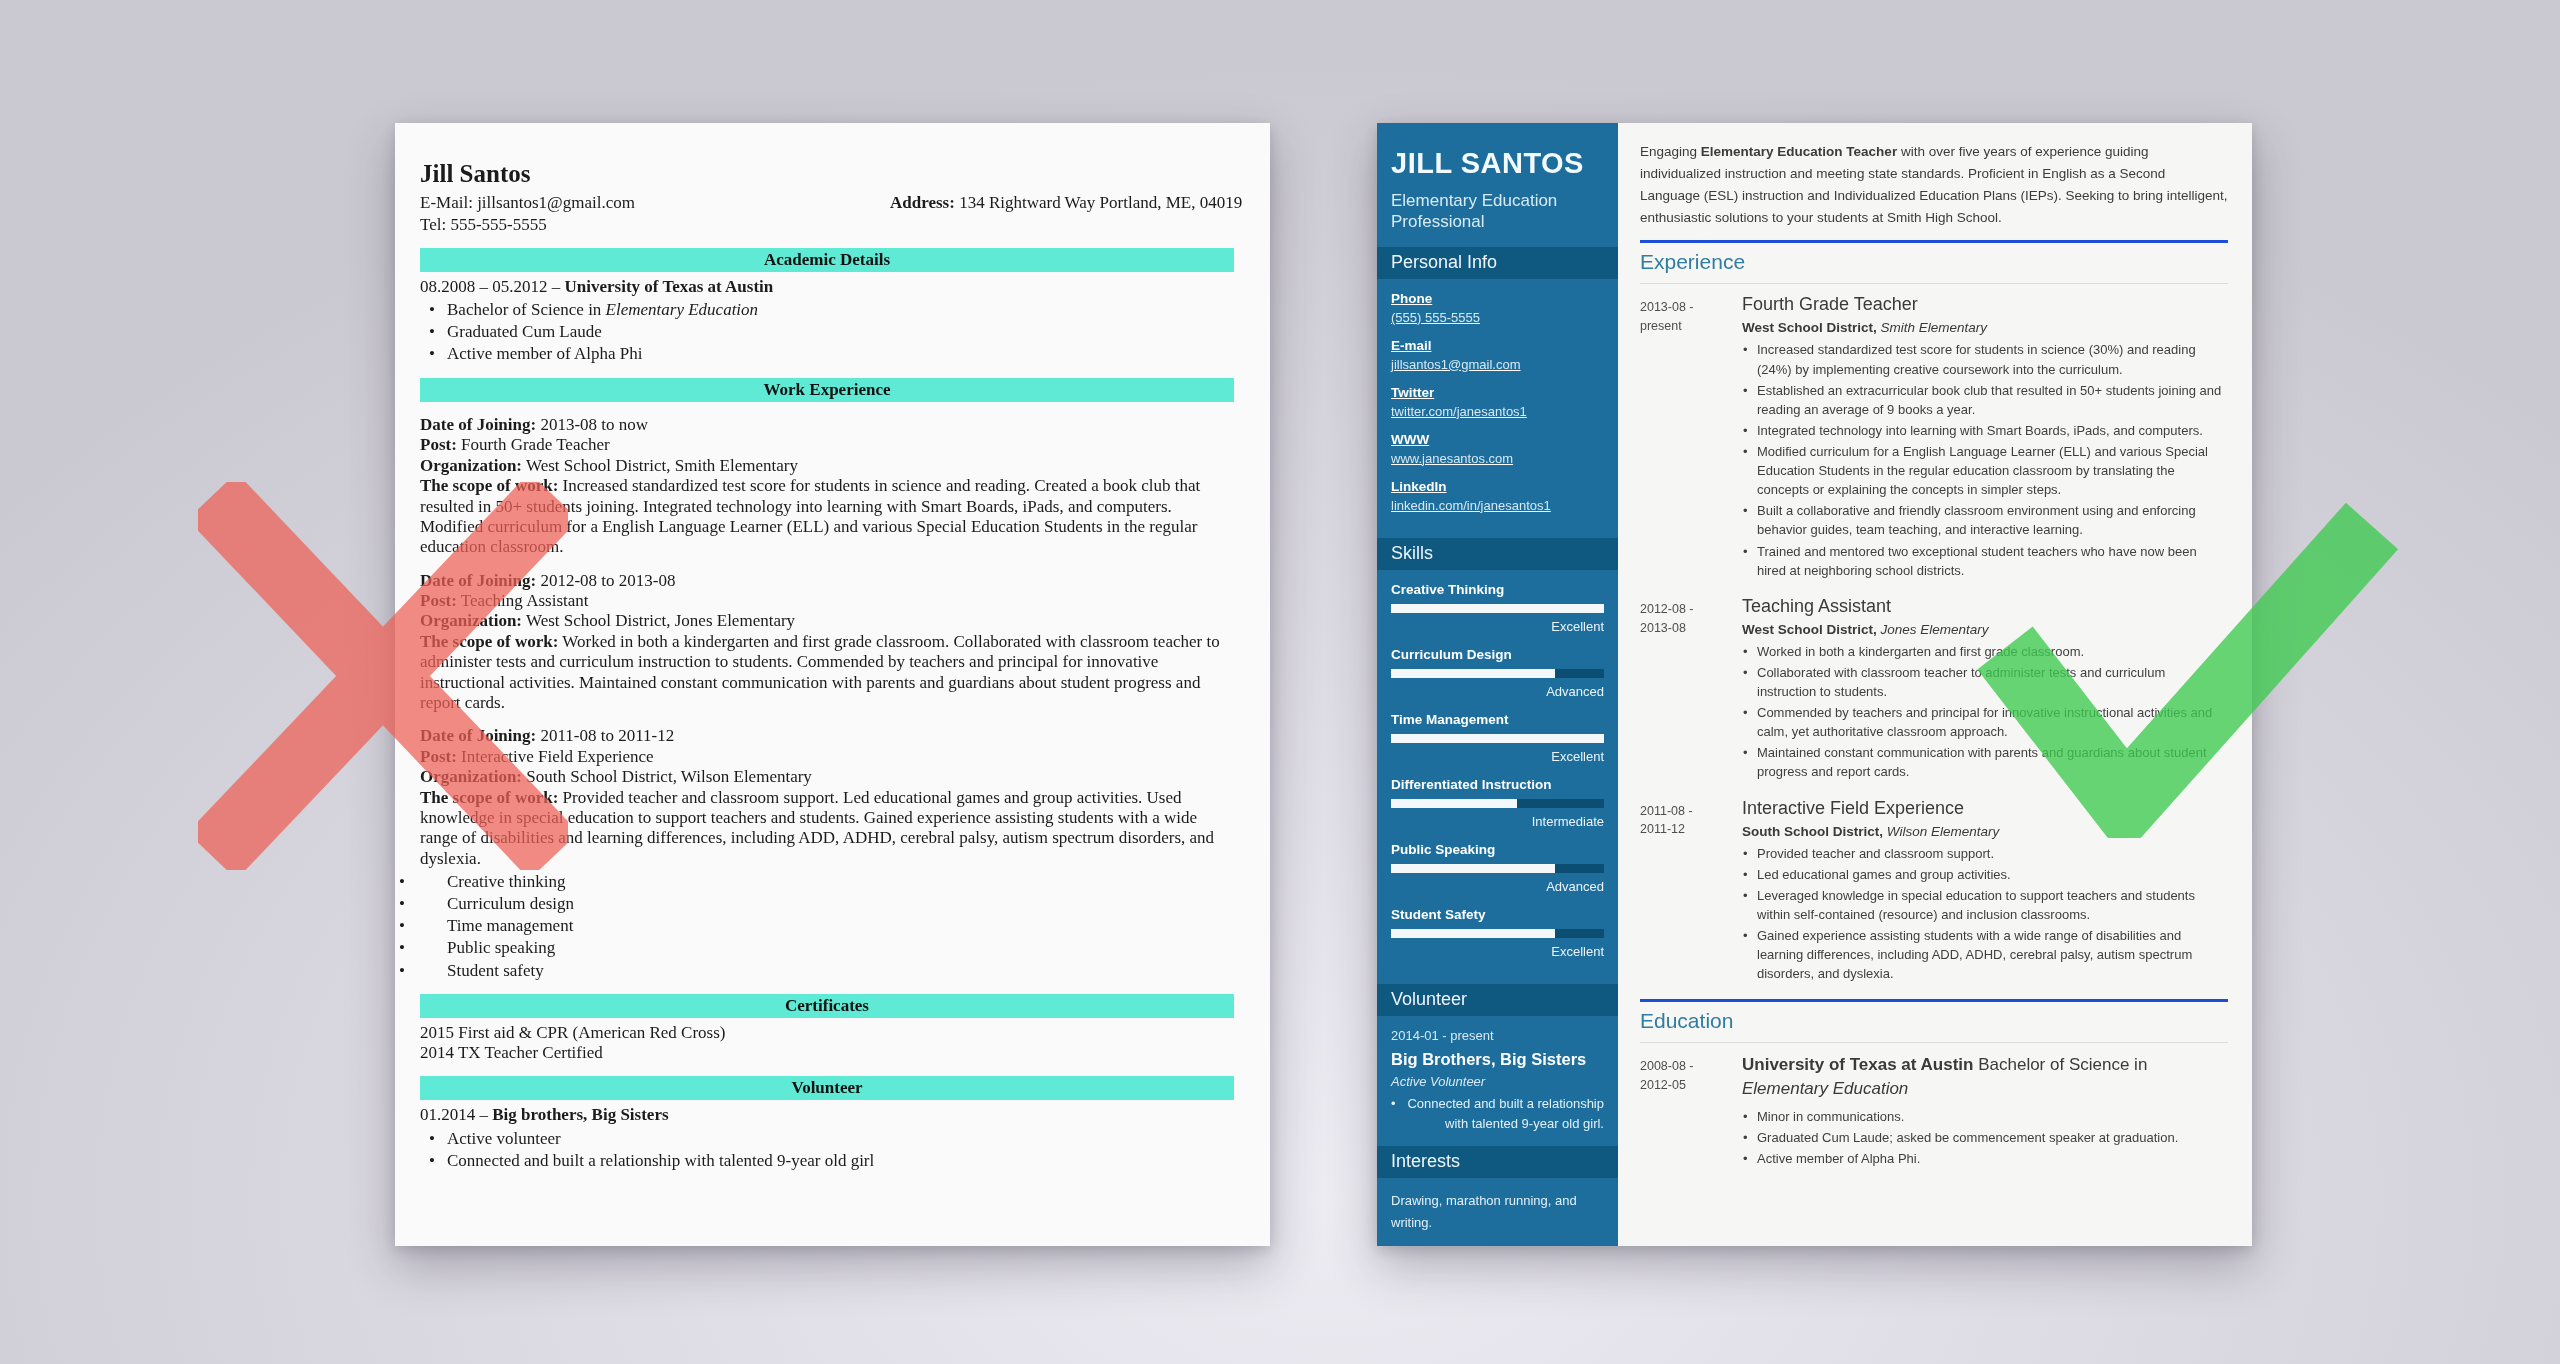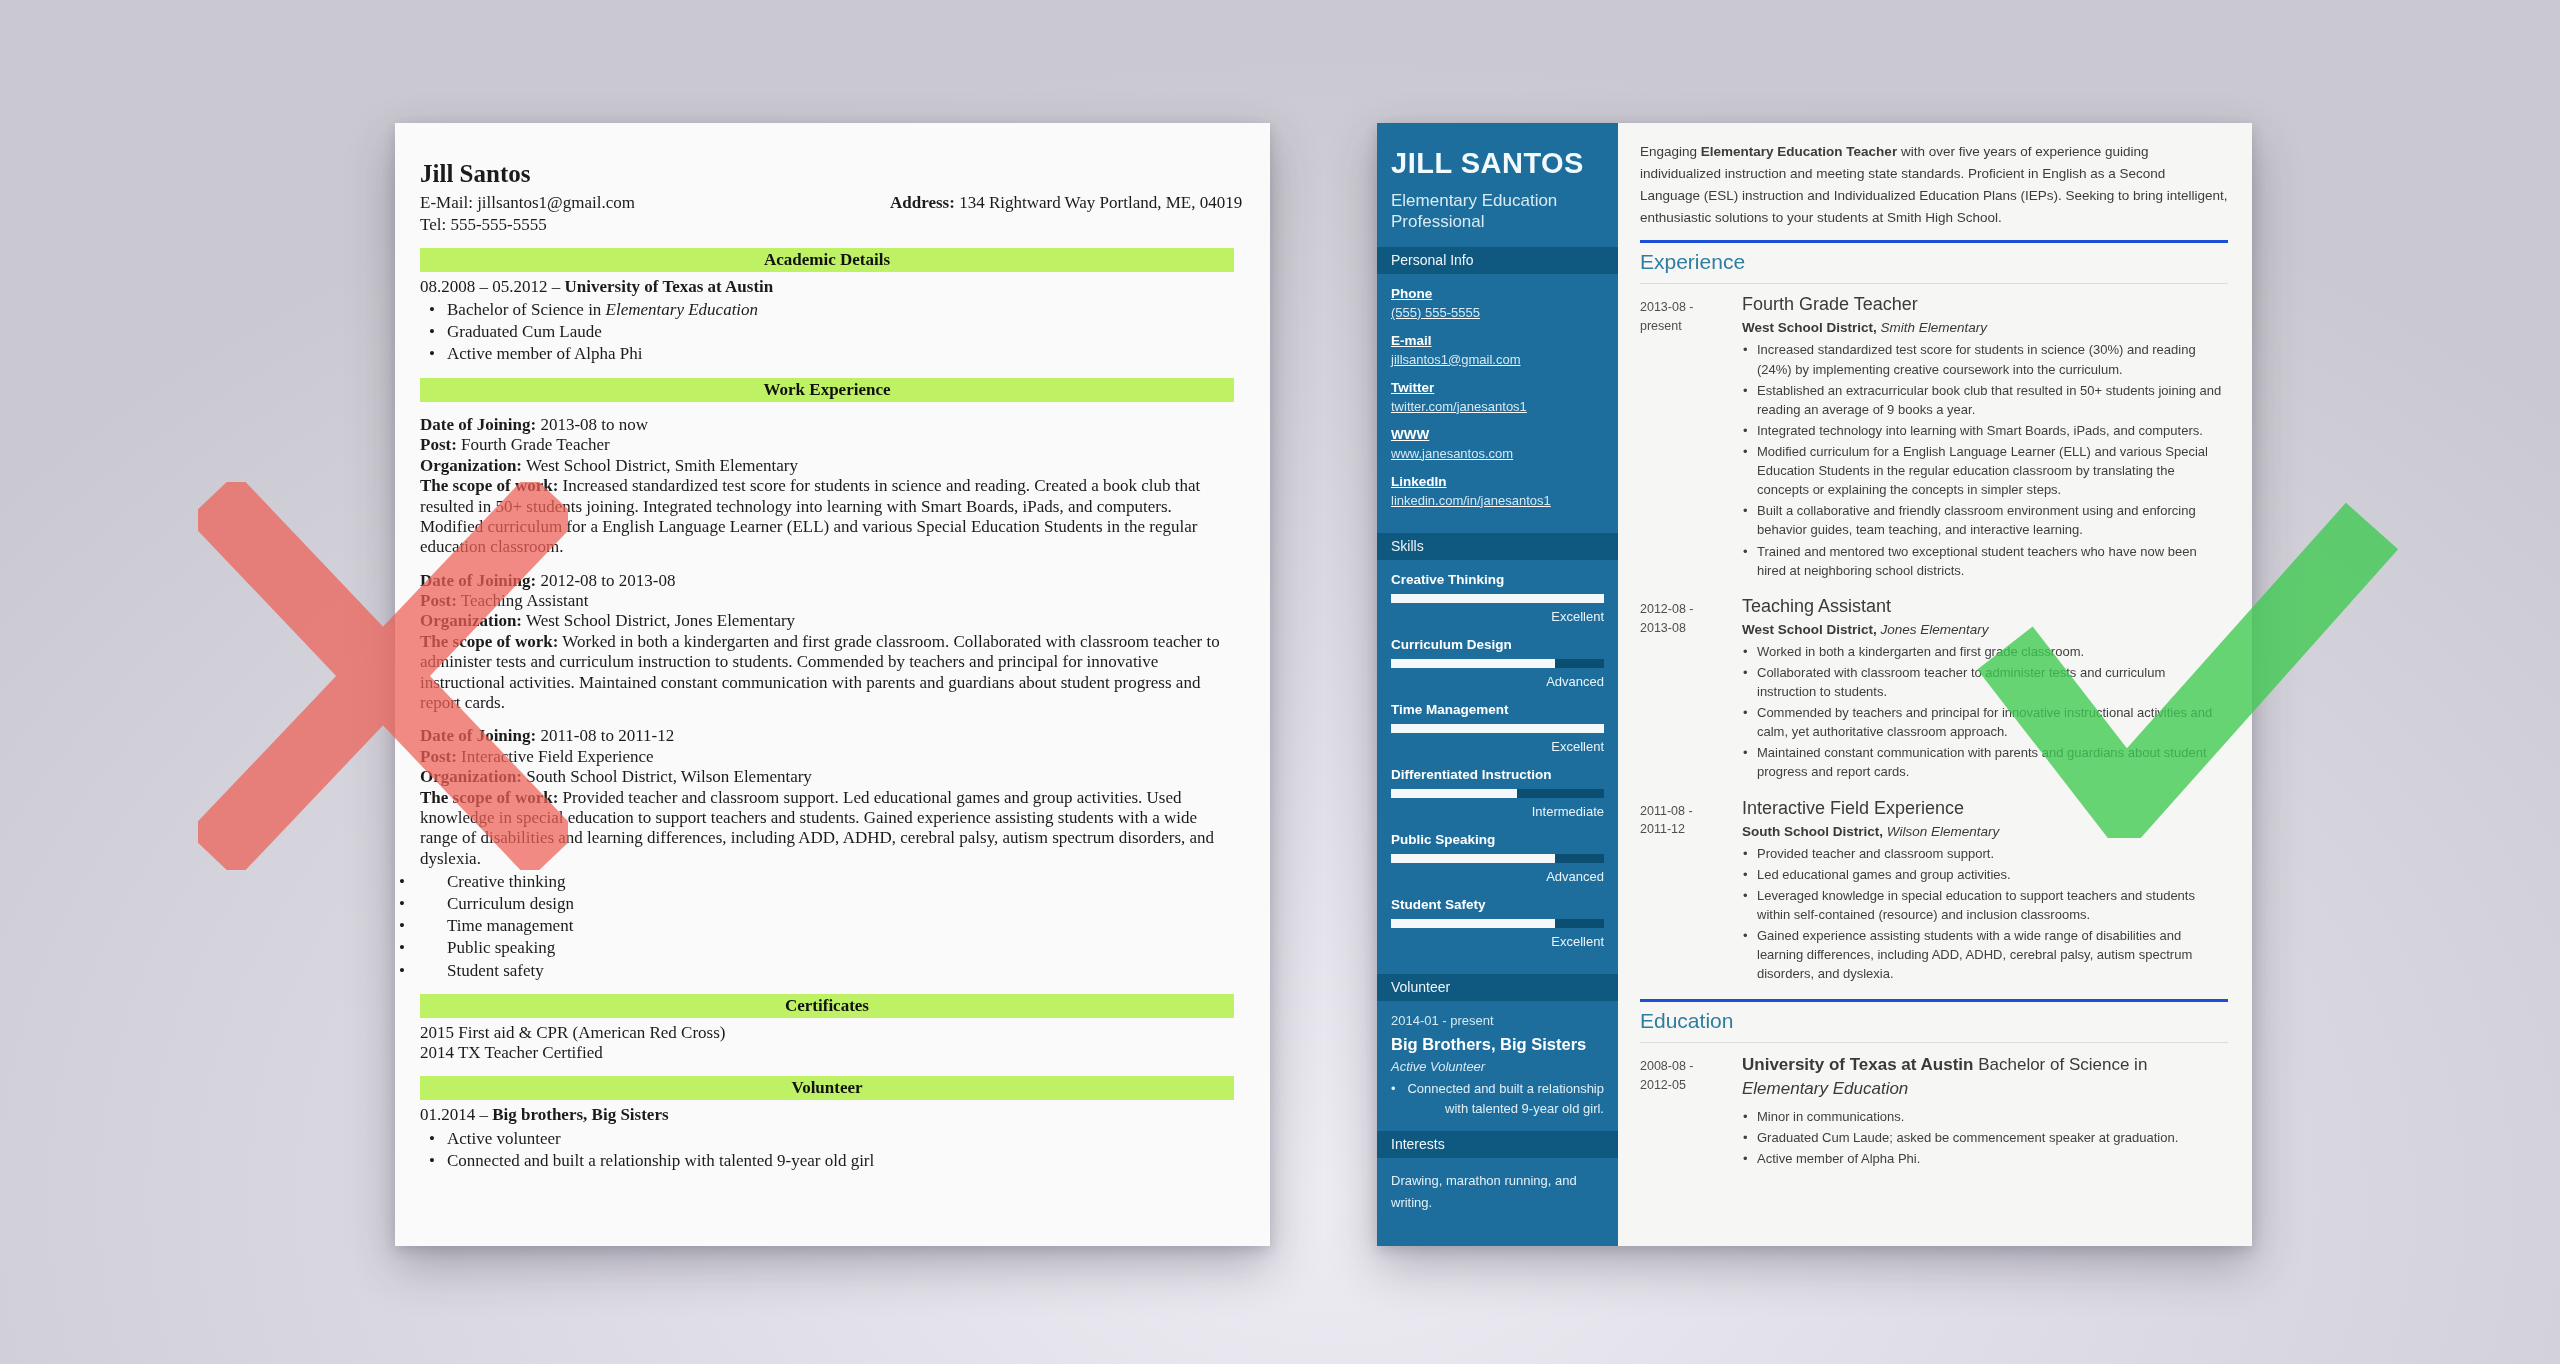--- a/index.html
+++ b/index.html
@@ -10,37 +10,37 @@
   }
   .page{position:absolute;top:123px;height:1123px;width:875px;box-sizing:border-box;
     background:#fafafa;box-shadow:0 20px 45px rgba(45,42,60,.30),0 4px 12px rgba(45,42,60,.18);overflow:hidden;}
 
   
   #left-page{left:395px;padding:36px 36px 0 25px;font-family:"Liberation Serif", serif;
     color:#1b1b1b;font-size:17px;line-height:1.2;}
   .lr-name{font-size:25px;font-weight:bold;margin:0 0 3px;}
   .lr-contact{position:relative;line-height:1.28;}
   .lr-addr{position:absolute;left:470px;top:0;white-space:nowrap;}
-  .lr-bar{background:#bef264;text-align:center;font-weight:bold;font-size:17px;
+  .lr-bar{background:#5eead4;text-align:center;font-weight:bold;font-size:17px;
     padding:2px 0;margin:12px 0 5px;color:#111;}
   .lr-line{margin:0;}
   ul.lr-bullets{list-style:none;margin:2px 0 0;padding:0;}
   ul.lr-bullets li{position:relative;padding-left:27px;line-height:1.3;}
   ul.lr-bullets li::before{content:"\2022";position:absolute;left:9px;}
   ul.lr-bullets.lr-edge li::before{left:-21px;}
   .lr-entry{margin-top:13px;}
   .lr-entry p{margin:0;}
 
   
   #right-page{left:1377px;display:flex;background:#f6f6f4;}
   .sb{width:241px;flex:none;background:#1d6e9d;color:#fff;box-sizing:border-box;}
   .sb-head{padding:24px 14px 14px;}
   .sb-name{font-size:29px;font-weight:bold;color:#f3fafd;letter-spacing:.5px;margin:0;}
   .sb-title{font-size:17px;color:#d8ebf5;margin-top:10px;line-height:1.25;}
-  .sb-band{background:#0f5880;color:#eef6fa;font-size:14px;padding:5px 14px 6px;}
+  .sb-band{background:#0f5880;color:#eef6fa;font-size:18px;padding:5px 14px 6px;}
   .sb-sec{padding:12px 14px 12px;}
   .pi-item{margin-bottom:13px;text-decoration:underline;}
   .pi-label{font-size:13.5px;font-weight:bold;margin-bottom:4px;}
   .pi-value{font-size:13px;color:#d6e9f4;}
   .skill{margin-bottom:13px;}
   .skill-name{font-size:13.5px;font-weight:bold;margin-bottom:7px;}
   .skill-bar{height:9px;background:#0c4e72;}
   .skill-fill{height:100%;background:#f4f8fa;}
   .skill-level{font-size:13px;text-align:right;margin-top:6px;color:#eaf4fa;}
   .sb-vol-date{font-size:13px;color:#d6e9f4;}

